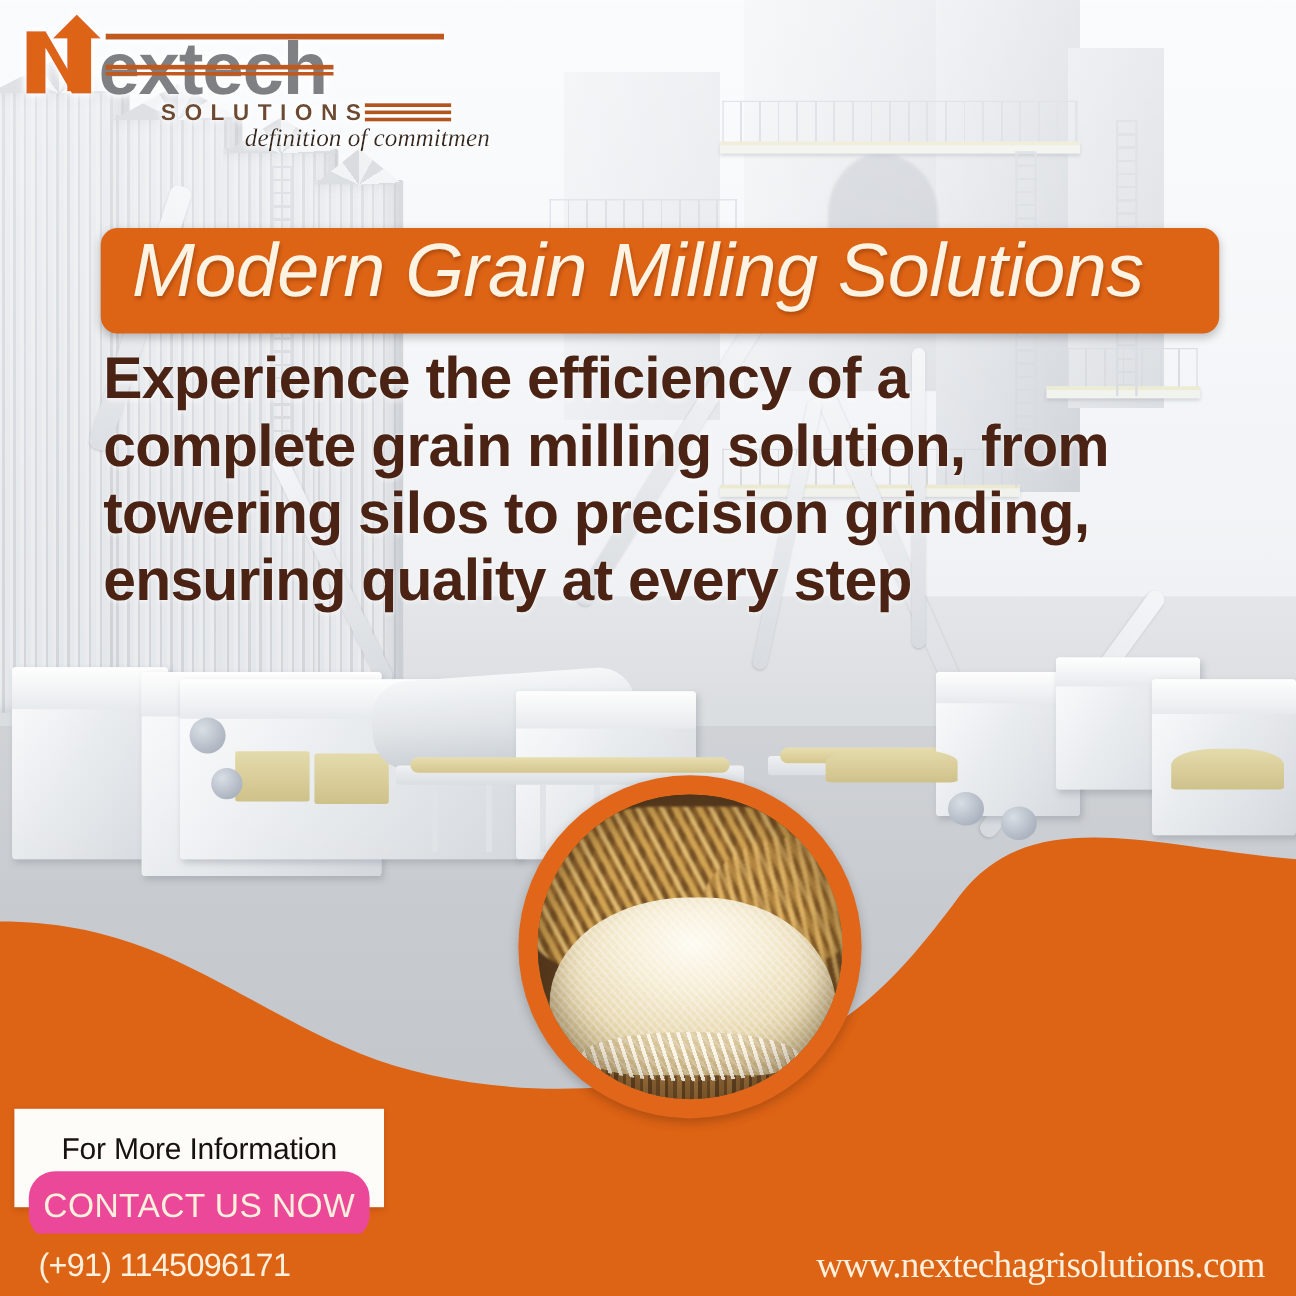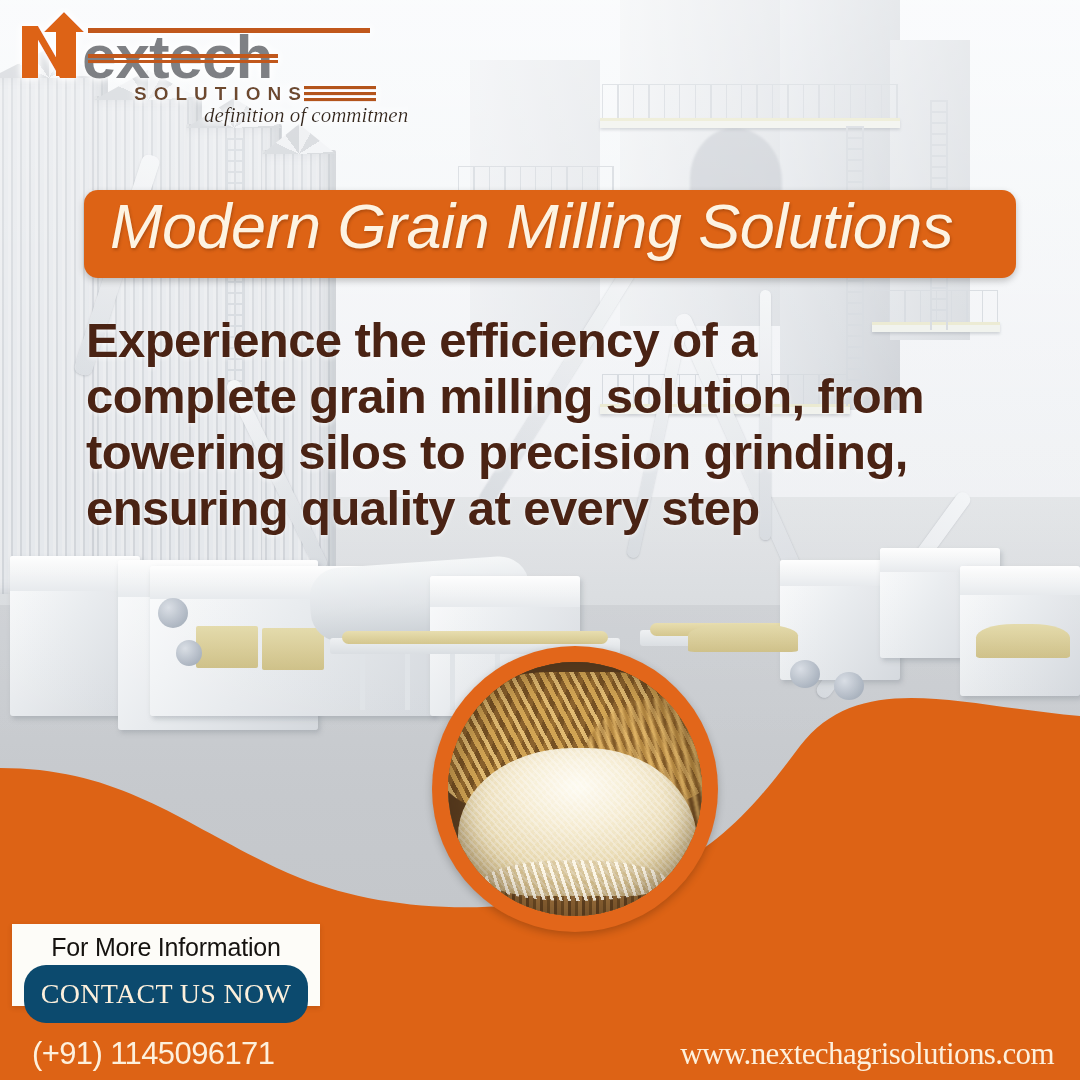--- a/index.html
+++ b/index.html
@@ -114,21 +114,20 @@
     color:#fdf3e2; white-space:nowrap;
     text-shadow:1px 2px 3px rgba(90,35,0,.32);
   }
 
   
   .copy {
     position:absolute; left:86px; top:288px; width:840px;
     font-weight:bold; font-size:49px; line-height:56px;
     color:#4a2314; letter-spacing:-.6px;
     text-shadow:0 2px 4px rgba(255,255,255,.55), 0 0 2px rgba(255,255,255,.5);
-    margin-top:24px;
   }
 
   
   .photo-ring {
     position:absolute; left:432px; top:646px; width:286px; height:286px;
     border-radius:50%; background:#e2661a;
     box-shadow:0 3px 9px rgba(0,0,0,.22);
   }
   .photo {
     position:absolute; left:16px; top:16px; width:254px; height:254px;
@@ -174,45 +173,44 @@
         rgba(252,247,234,.95) 0 3px, rgba(160,128,80,.15) 3px 8px);
      border-radius:50%; filter:blur(.5px); }
   .ph-vig { position:absolute; inset:0; border-radius:50%;
      box-shadow:inset 0 0 34px rgba(50,30,10,.45); }
 
   
   .cta-card {
     position:absolute; left:12px; top:924px; width:308px; height:82px;
     background:#fdfcf8; border-radius:0;
     box-shadow:0 2px 5px rgba(90,35,0,.2);
-    padding:9px 8px 7px 8px;
+    padding:20px 8px 7px 8px;
   }
   .cta-label {
     font-size:25px; color:#15120f; text-align:center; line-height:29px;
     letter-spacing:-.2px;
   }
   .cta-btn {
     margin:3px auto 0; width:284px; height:58px;
-    background:#0c4a6e; border-radius:22px;
+    background:#ec4899; border-radius:22px;
     display:flex; align-items:center; justify-content:center;
     cursor:pointer;
-    font-family:Liberation Serif, serif;
   }
   .cta-btn span {
     font-size:28px; color:#fdf0dc; letter-spacing:.3px;
   }
 
   
   .footer {
     position:absolute; left:0; bottom:0; width:1080px; height:52px;
     background:#dd6315;
     display:flex; align-items:center;
   }
   .footer .phone {
-    position:absolute; left:32px; font-size:31px; color:#fdf0dc;
+    position:absolute; left:32px; font-size:27px; color:#fdf0dc;
     letter-spacing:-.6px;
   }
   .footer .site {
     position:absolute; right:26px; font-size:31px; color:#fdf0dc;
     letter-spacing:-.6px;
     font-family:Liberation Serif, serif;
   }
 </style>
 </head>
 <body>

